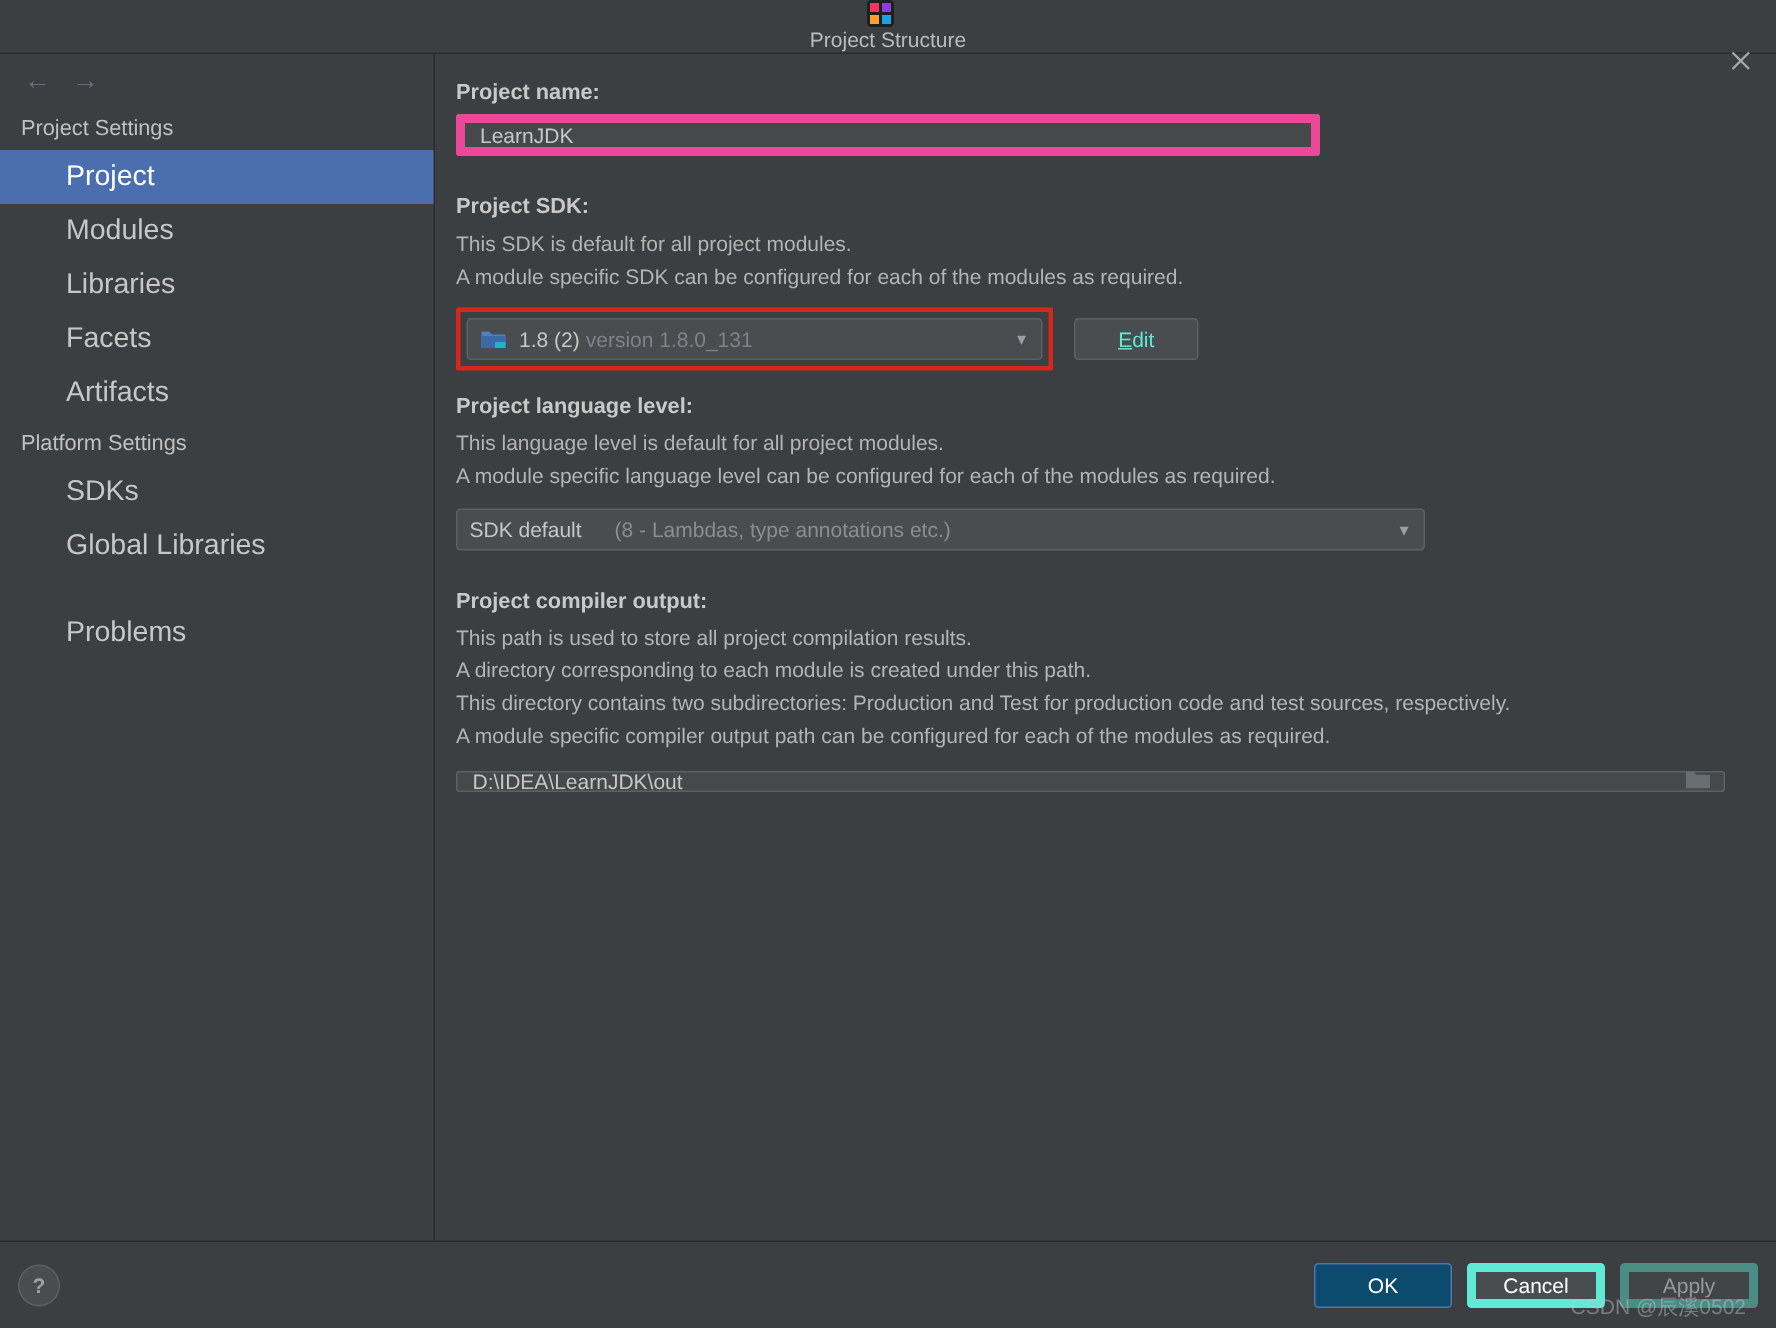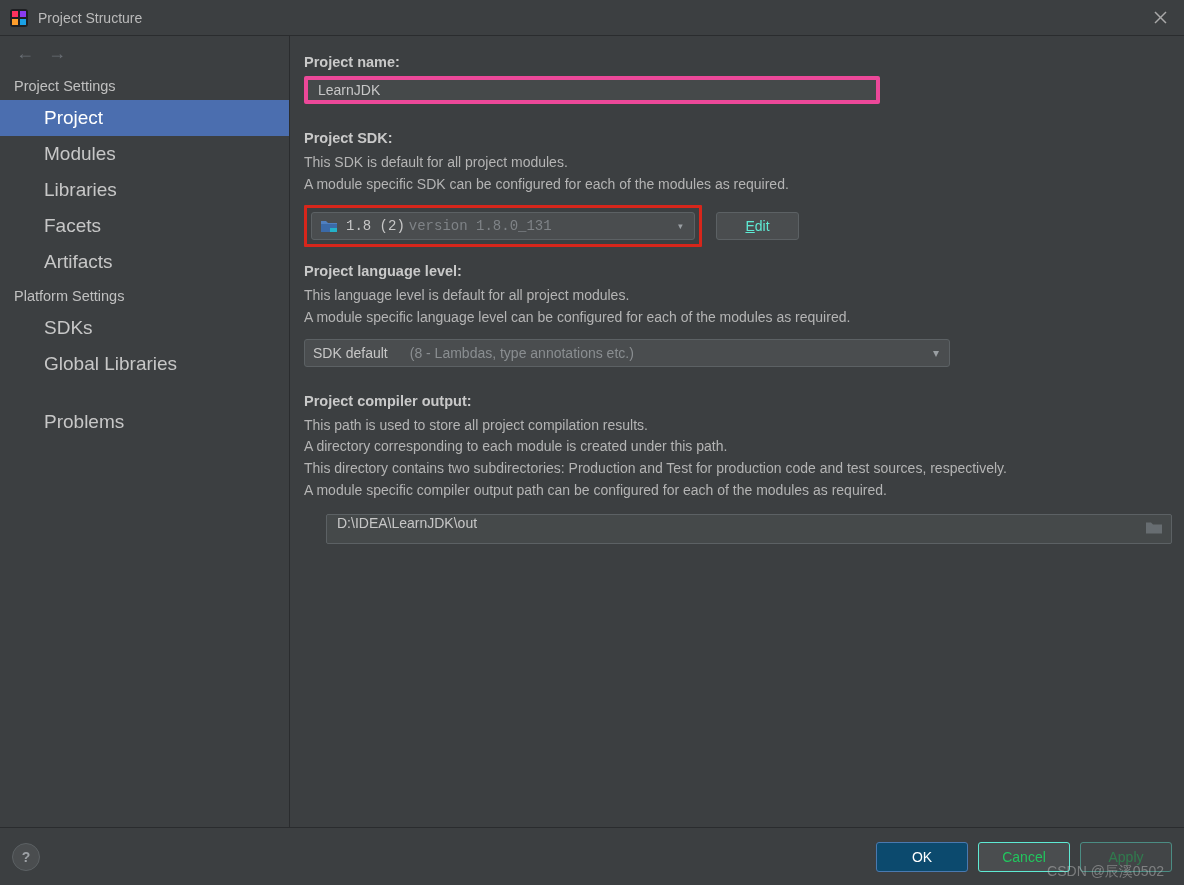--- a/index.html
+++ b/index.html
@@ -12,20 +12,21 @@
     font-size: 14px;
     overflow: hidden;
     position: relative;
   }
   .titlebar {
     height: 36px;
     display: flex;
     align-items: center;
     padding: 0 10px;
     border-bottom: 1px solid #2a2c2e;
+    flex-direction: column;
   }
   .titlebar .app-icon {
     width: 18px; height: 18px; margin-right: 10px;
     display: inline-flex; align-items: center; justify-content: center;
   }
   .titlebar .title { color: #bbbbbb; font-size: 14px; }
   .titlebar .close {
     margin-left: auto;
     width: 28px; height: 28px;
     display: flex; align-items: center; justify-content: center;
@@ -77,21 +78,21 @@
   }
   .desc {
     color: #b4b4b4;
     font-size: 14px;
     line-height: 1.55;
   }
   .input-box {
     width: 576px;
     height: 28px;
     background: #45494a;
-    border: 4px solid #ec4899;
+    border: 6px solid #ec4899;
     border-radius: 2px;
     color: #c7c7c7;
     font-size: 14px;
     padding: 0 10px;
     display: flex;
     align-items: center;
     margin-top: 4px;
   }
   .sdk-row {
     display: flex;
@@ -108,21 +109,21 @@
     height: 28px;
     background: #4a4d4f;
     border: 1px solid #5c6164;
     border-radius: 3px;
     display: flex;
     align-items: center;
     padding: 0 8px;
     position: relative;
     cursor: pointer;
   }
-  .combo.sdk { width: 384px; font-family: Liberation Mono, monospace; }
+  .combo.sdk { width: 384px; }
   .combo.level { width: 646px; margin-top: 10px; }
   .combo .caret {
     position: absolute;
     right: 10px;
     top: 50%;
     transform: translateY(-50%);
     color: #9a9fa3;
     font-size: 12px;
   }
   .combo .gray { color: #7f8387; margin-left: 4px; }
@@ -140,31 +141,30 @@
     border-radius: 3px;
     color: #5eead4;
     display: flex;
     align-items: center;
     justify-content: center;
     cursor: pointer;
   }
   .edit-btn .u { text-decoration: underline; }
   .path-input {
     width: 846px;
-    height: 30px;
+    height: 14px;
     background: #45494a;
     border: 1px solid #5c6164;
     border-radius: 2px;
     color: #c7c7c7;
     display: flex;
-    align-items: flex-start;
+    align-items: center;
     padding: 0 10px;
     margin-top: 12px;
     position: relative;
-    margin-left: 22px;
   }
   .path-input .browse {
     position: absolute;
     right: 8px;
     top: 50%;
     transform: translateY(-50%);
     color: #70767a;
   }
   .section-gap { height: 26px; }
   .section-gap-sm { height: 16px; }
@@ -191,23 +191,23 @@
   .btn {
     min-width: 92px;
     height: 30px;
     border-radius: 3px;
     display: flex;
     align-items: center;
     justify-content: center;
     font-size: 14px;
     margin-left: 10px;
     cursor: pointer;
-    border: 1px solid #5eead4;
+    border: 6px solid #5eead4;
     background: #4a4d4f;
-    color: #22c55e;
+    color: #ffffff;
   }
   .btn.primary {
     background: #0c4a6e;
     border: 1px solid #4a79b0;
     color: #ffffff;
     font-weight: 400;
     text-align: center;
   }
   .btn.disabled { opacity: 0.45; cursor: default; }
   .watermark {

